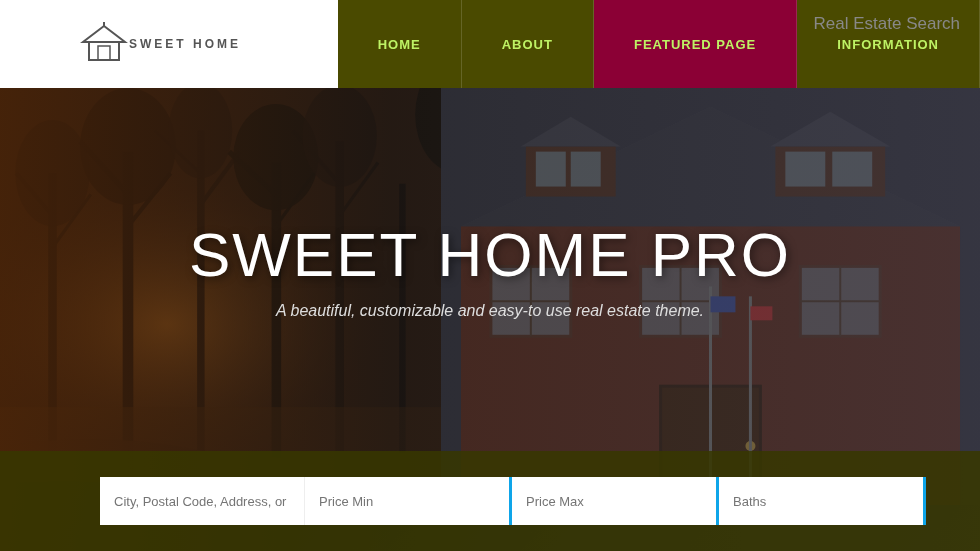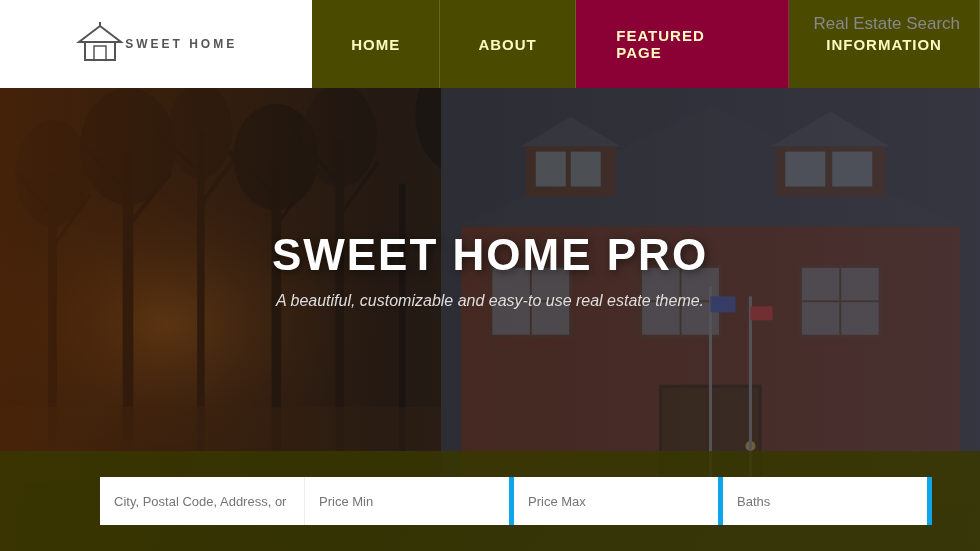--- a/index.html
+++ b/index.html
@@ -50,24 +50,24 @@
       display: flex;
       height: 100%;
       margin-left: auto;
     }
 
     .nav-item {
       display: flex;
       align-items: center;
       justify-content: center;
       padding: 0 40px;
-      font-size: 15px;
+      font-size: 13px;
       font-weight: bold;
       letter-spacing: 1px;
-      color: #fef9c3;
+      color: #bef264;
       background: #4a4a00;
       cursor: pointer;
       text-transform: uppercase;
       border-right: 1px solid rgba(255,255,255,0.15);
       min-width: 120px;
     }
 
     .nav-item.active {
       background: #8b0035;
     }
@@ -117,22 +117,22 @@
       z-index: 3;
       display: flex;
       flex-direction: column;
       align-items: center;
       justify-content: center;
       text-align: center;
       padding: 20px;
     }
 
     .hero-title {
-      font-size: 44px;
-      font-weight: bold;
+      font-size: 62px;
+      font-weight: normal;
       color: #fff;
       text-transform: uppercase;
       letter-spacing: 2px;
       margin-bottom: 12px;
       text-shadow: 2px 2px 8px rgba(0,0,0,0.5);
     }
 
     .hero-subtitle {
       font-size: 16px;
       color: #ddd;
@@ -172,21 +172,21 @@
       background: #fff;
     }
 
     .search-input-sm {
       flex: 1;
       border: none;
       outline: none;
       padding: 0 14px;
       font-size: 13px;
       color: #999;
-      border-right: 5px solid #0ea5e9;
+      border-right: 3px solid #0ea5e9;
       background: #fff;
     }
   </style>
 </head>
 <body>
 
 <div class="header">
   <div class="logo-area">
     <svg class="logo-icon" viewBox="0 0 50 40" fill="none" stroke="#555" stroke-width="2">
       <polygon points="25,4 4,20 46,20" fill="none" stroke="#555" stroke-width="2"></polygon>

